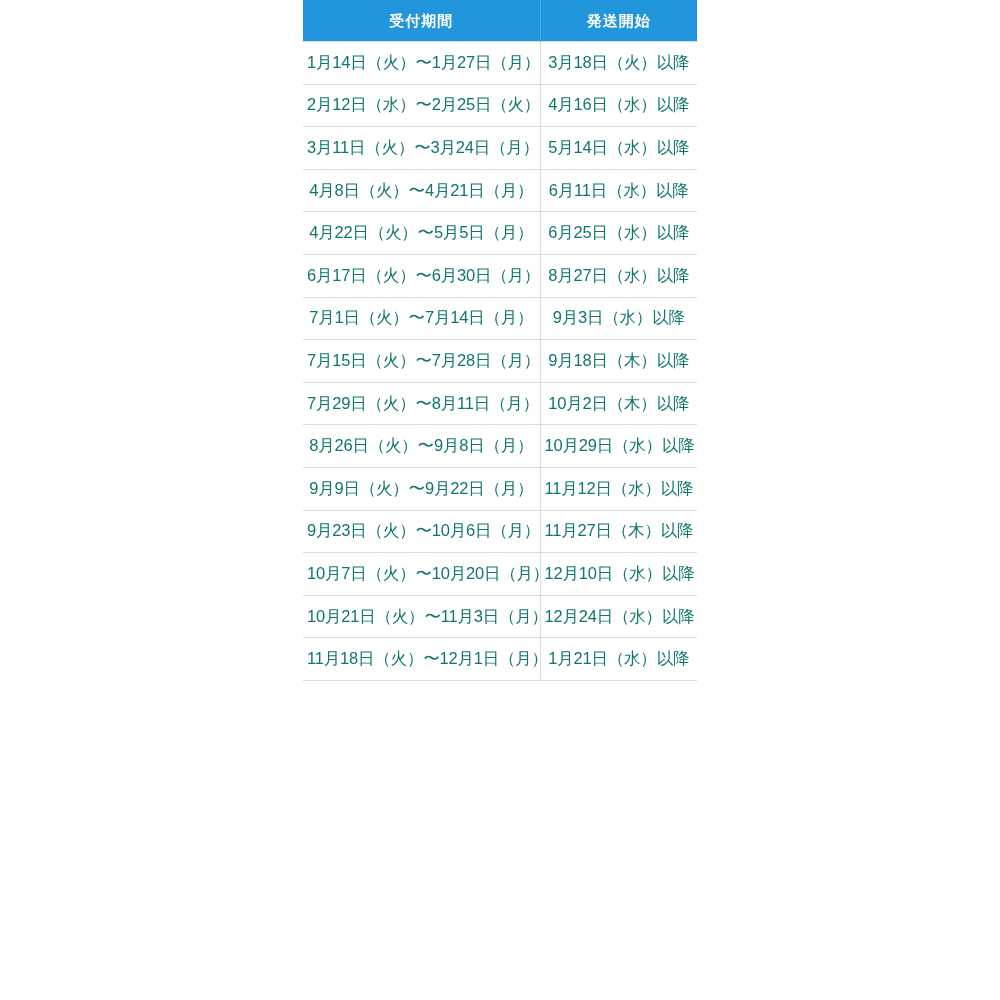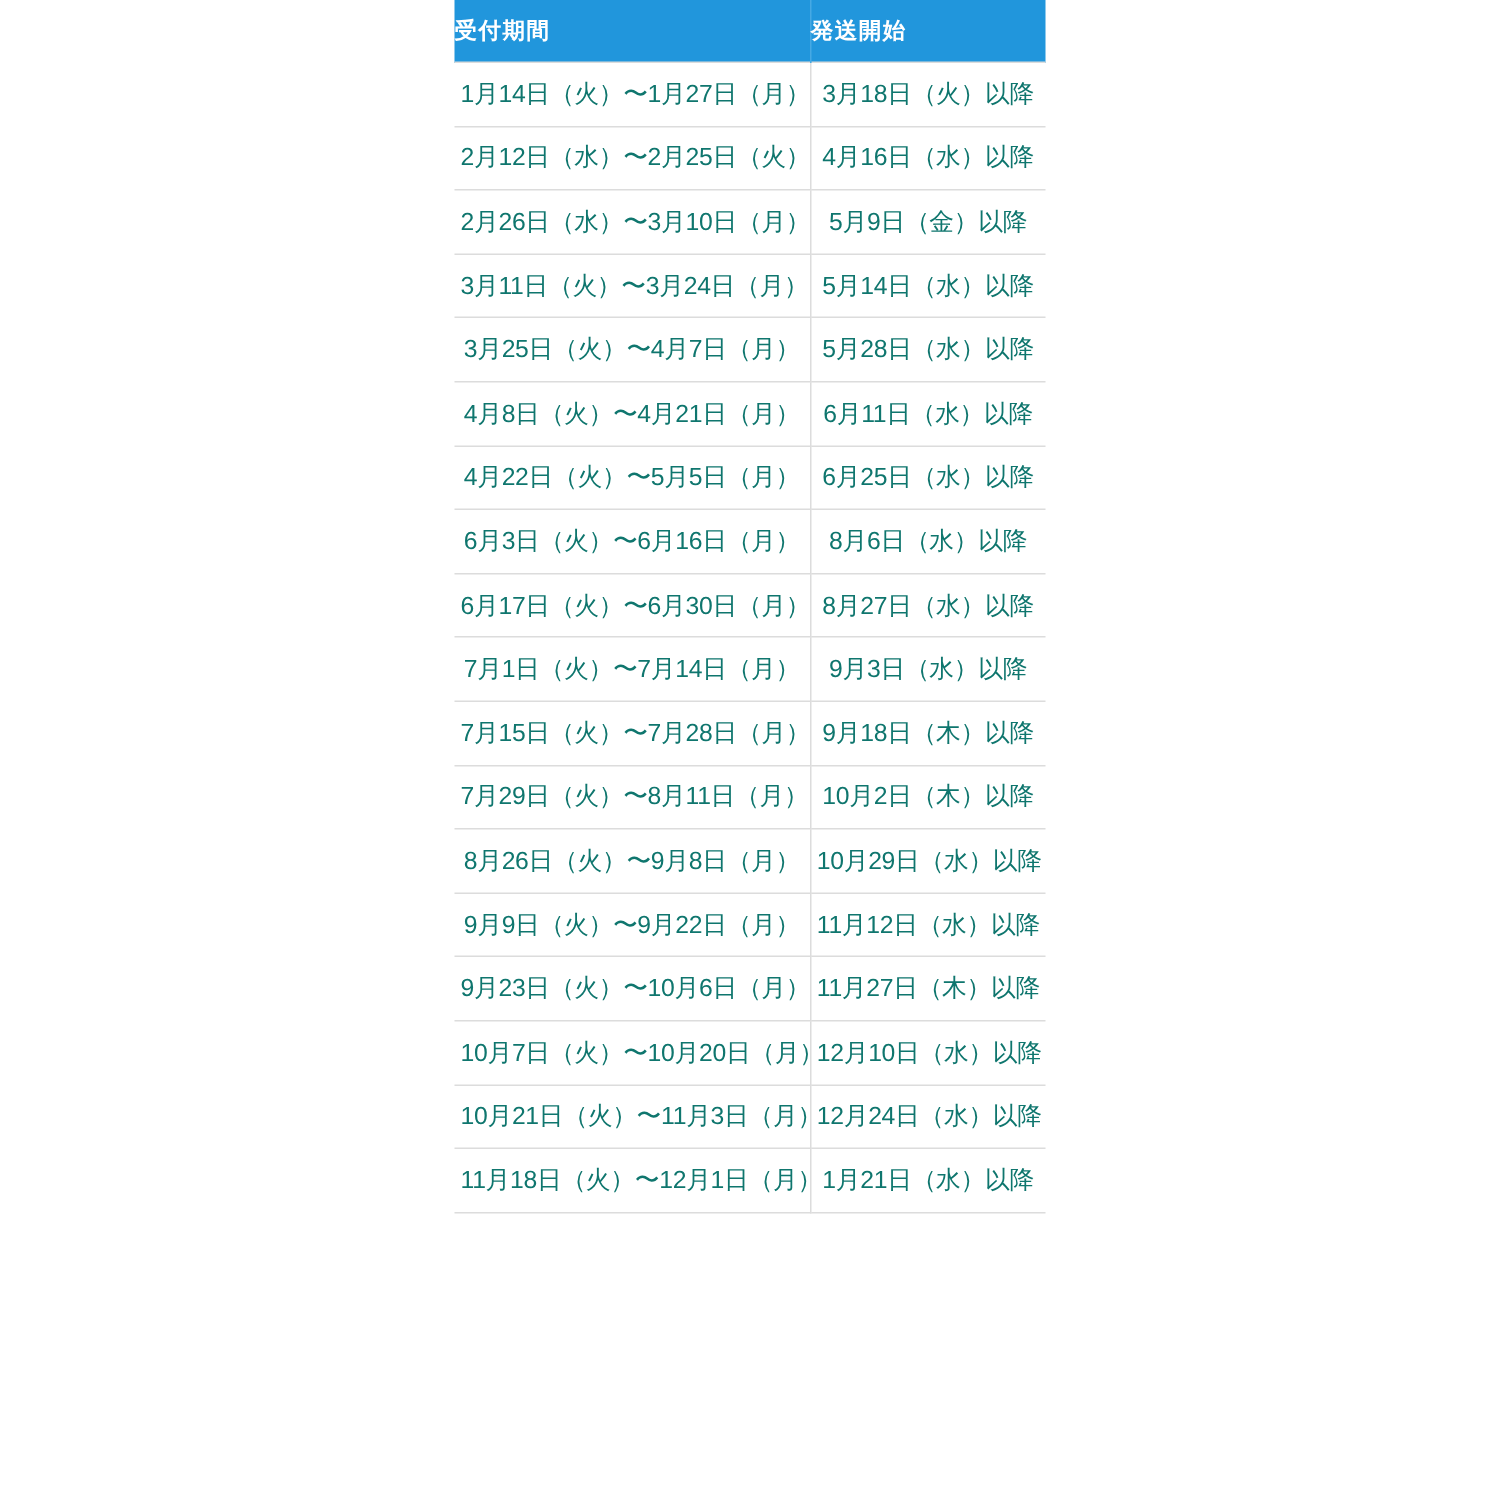--- a/index.html
+++ b/index.html
@@ -35,21 +35,21 @@
 
   thead th {
     background: #2196dc;
     color: #ffffff;
     font-size: 15px;
     font-weight: bold;
     letter-spacing: 1px;
     height: 41px;
     line-height: 41px;
     padding: 0;
-    text-align: left;
+    text-align: center;
     vertical-align: middle;
     border: none;
   }
   thead th.th-period {
     border-right: 1px solid #46a9e4;
   }
 
   tbody td {
     height: 41.6px;
     padding: 0 4px;
@@ -88,42 +88,30 @@
       <tbody id="schedule-body">
           <tr>
             <td class="cell-period">1月14日（火）〜1月27日（月）</td>
             <td class="cell-ship">3月18日（火）以降</td>
           </tr>
           <tr>
             <td class="cell-period">2月12日（水）〜2月25日（火）</td>
             <td class="cell-ship">4月16日（水）以降</td>
           </tr>
           <tr>
-            <td class="cell-period">2月26日（水）〜3月10日（月）</td>
-            <td class="cell-ship">5月9日（金）以降</td>
-          </tr>
-          <tr>
             <td class="cell-period">3月11日（火）〜3月24日（月）</td>
             <td class="cell-ship">5月14日（水）以降</td>
-          </tr>
-          <tr>
-            <td class="cell-period">3月25日（火）〜4月7日（月）</td>
-            <td class="cell-ship">5月28日（水）以降</td>
           </tr>
           <tr>
             <td class="cell-period">4月8日（火）〜4月21日（月）</td>
             <td class="cell-ship">6月11日（水）以降</td>
           </tr>
           <tr>
             <td class="cell-period">4月22日（火）〜5月5日（月）</td>
             <td class="cell-ship">6月25日（水）以降</td>
-          </tr>
-          <tr>
-            <td class="cell-period">6月3日（火）〜6月16日（月）</td>
-            <td class="cell-ship">8月6日（水）以降</td>
           </tr>
           <tr>
             <td class="cell-period">6月17日（火）〜6月30日（月）</td>
             <td class="cell-ship">8月27日（水）以降</td>
           </tr>
           <tr>
             <td class="cell-period">7月1日（火）〜7月14日（月）</td>
             <td class="cell-ship">9月3日（水）以降</td>
           </tr>
           <tr>

